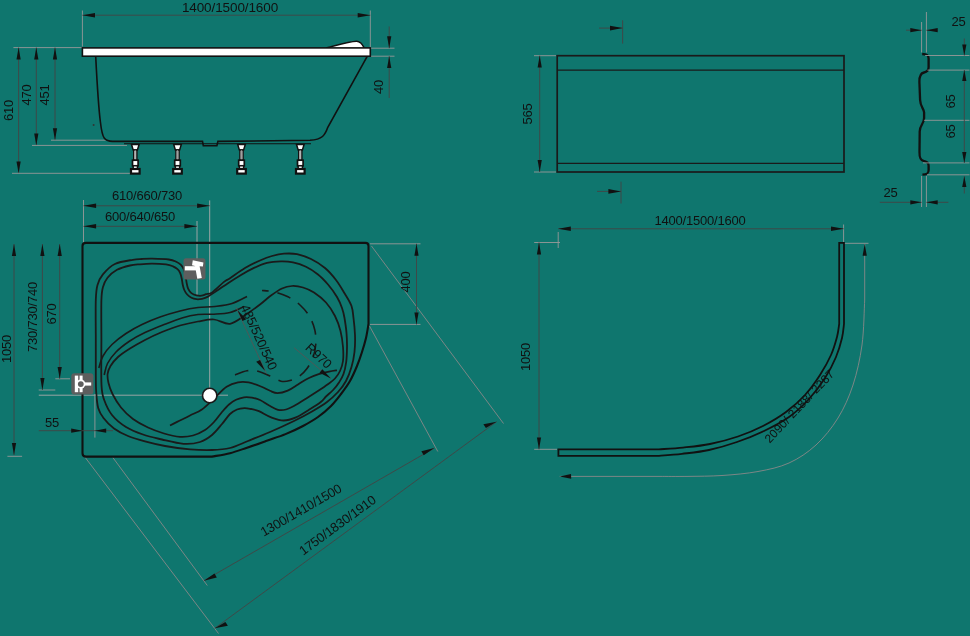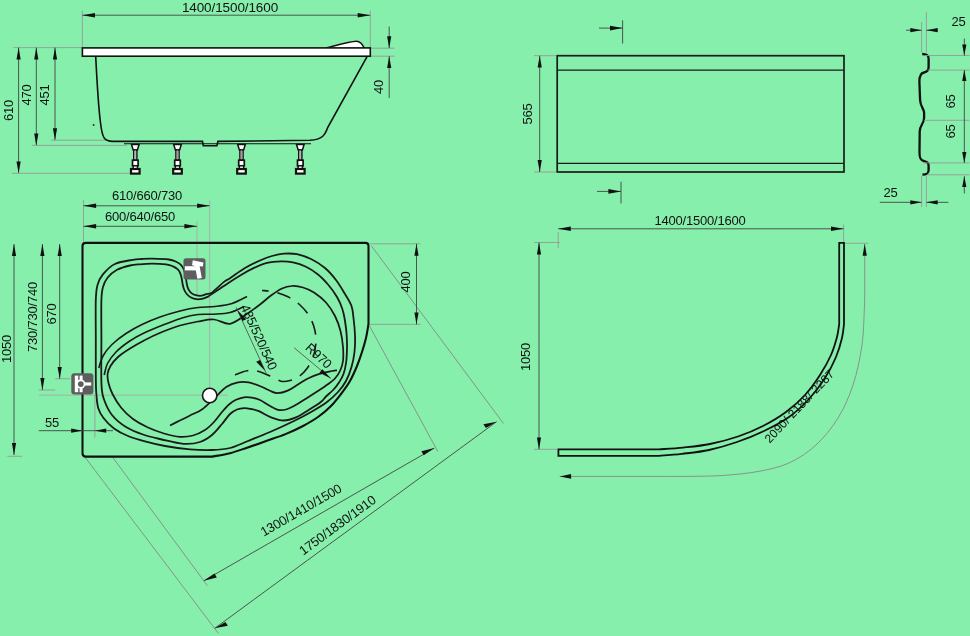--- a/index.html
+++ b/index.html
@@ -1,16 +1,16 @@
 <!DOCTYPE html>
 <html><head>
 <meta charset="utf-8">
 <style>
   html,body{margin:0;padding:0;background:#fff;}
-  #wrap{position:relative;width:970px;height:636px;overflow:hidden;background:#86efac;}
+  #wrap{position:relative;width:970px;height:636px;overflow:hidden;background:#0f766e;}
   svg{position:absolute;left:0;top:0;}
   text{font-family:"Liberation Sans",sans-serif;fill:#111;}
 </style>
 </head>
 <body>
 <div id="wrap">
 <svg width="970" height="636" viewBox="0 0 970 636">
 <defs>
 <g id="leg">
   <path d="M -3.8,0.9 L 3.8,0.9 L 2.1,6.4 L -2.1,6.4 Z" fill="#fff" stroke="#111" stroke-width="1.5"></path>

